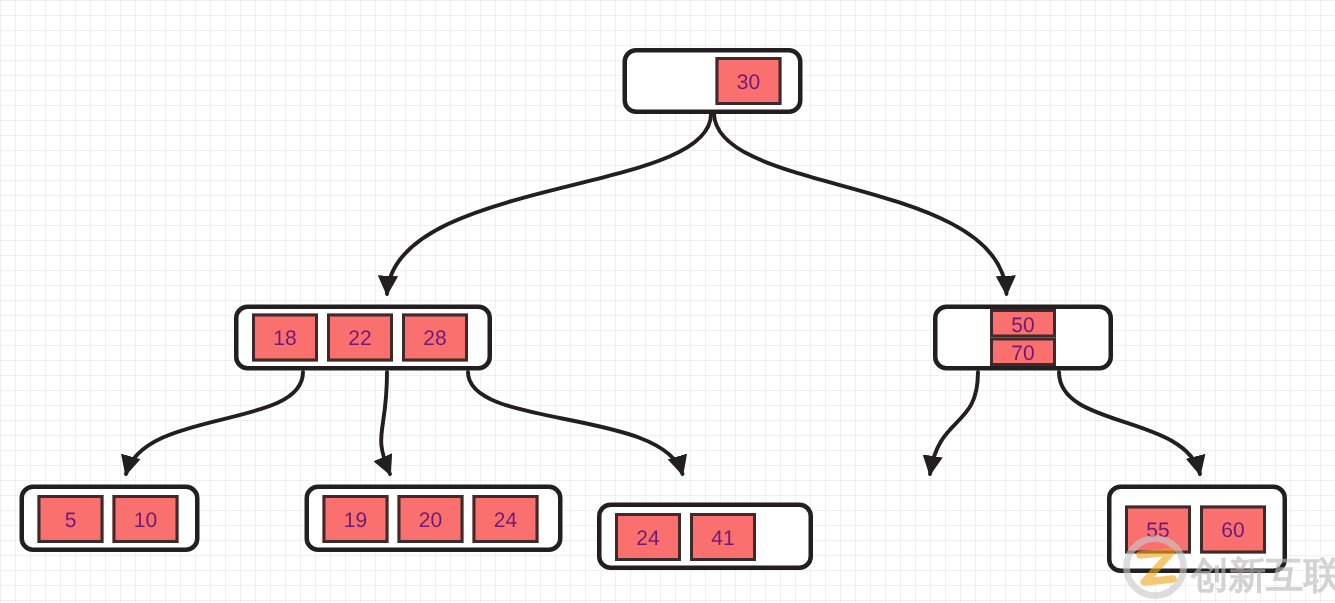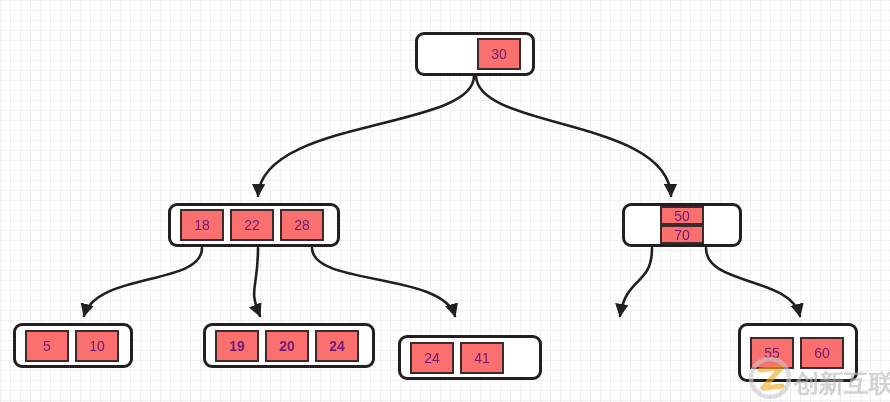--- a/index.html
+++ b/index.html
@@ -123,37 +123,37 @@
         <path d="M 652,248 C 652,286 626,276 620,316" marker-end="url(#arrow)"></path>
         <path d="M 706,248 C 706,286 790,276 800,316" marker-end="url(#arrow)"></path>
       </g>
   </svg>
 
   <div class="node" style="left:415px; top:32px; width:120px; height:44px;">
     <span class="cell empty"></span>
     <span class="cell">30</span>
   </div>
 
-  <div class="node" style="left:168px; top:203px; width:172px; height:44px;">
+  <div class="node" style="left:156px; top:203px; width:172px; height:44px;">
     <span class="cell">18</span>
     <span class="cell">22</span>
     <span class="cell">28</span>
   </div>
 
   <div class="node" style="left:622px; top:203px; width:120px; height:44px;flex-direction:column;">
     <span class="cell">50</span>
     <span class="cell">70</span>
   </div>
 
   <div class="node" style="left:13px; top:323px; width:120px; height:45px;">
     <span class="cell">5</span>
     <span class="cell">10</span>
   </div>
 
-  <div class="node" style="left:203px; top:323px; width:172px; height:45px;font-weight:bold;">
+  <div class="node" style="left:203px; top:323px; width:172px; height:45px;">
     <span class="cell">19</span>
     <span class="cell">20</span>
     <span class="cell">24</span>
   </div>
 
   <div class="node" style="left:398px; top:323px; width:144px; height:45px;margin-top:12px;">
     <span class="cell">24</span>
     <span class="cell">41</span>
   </div>
 

